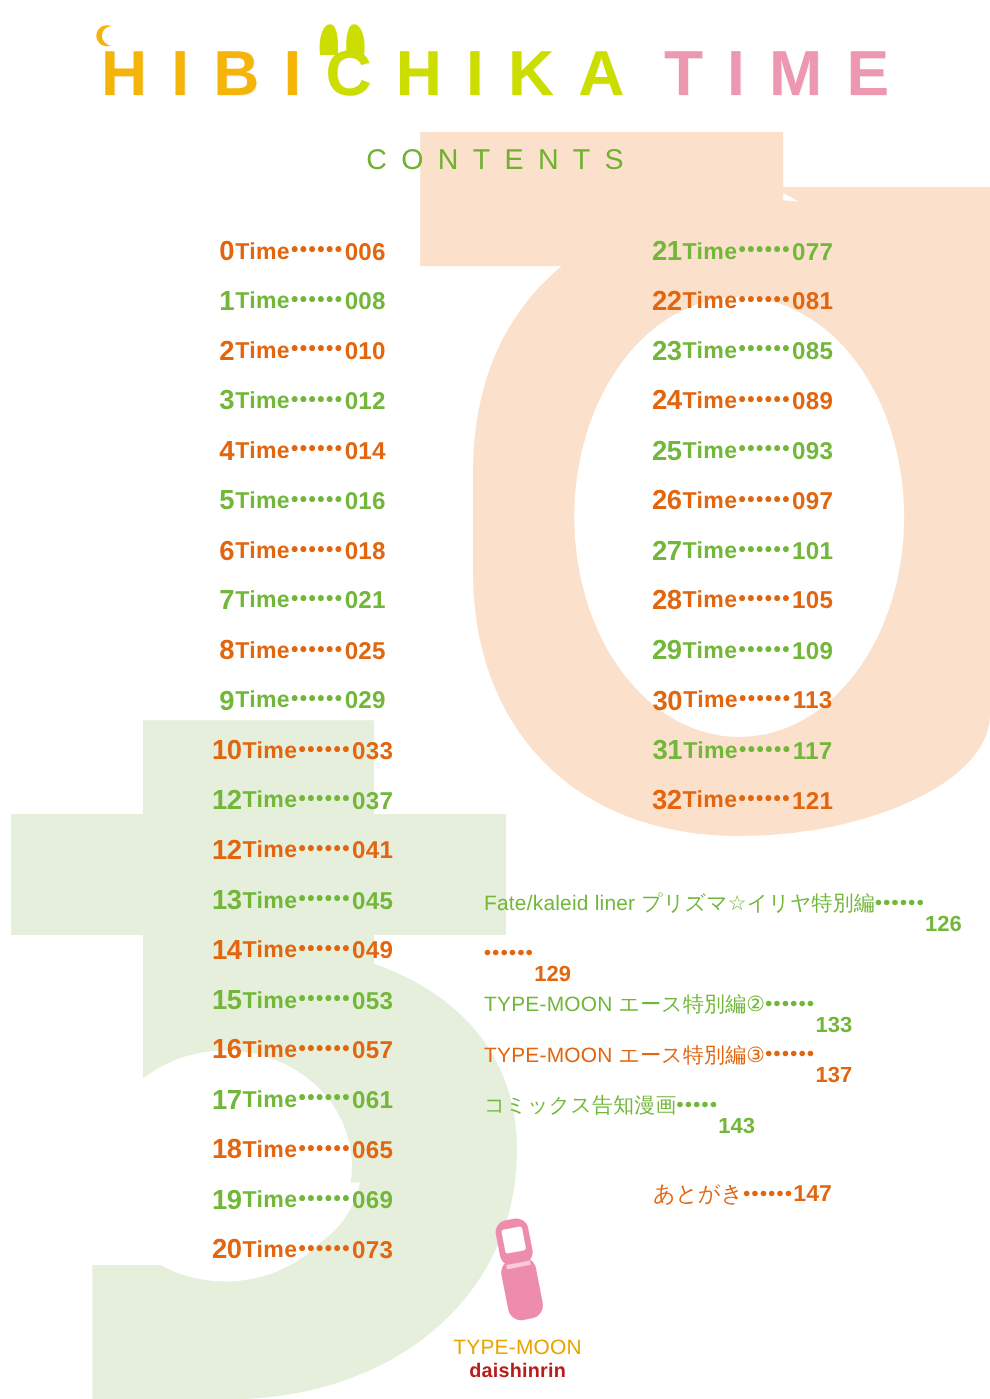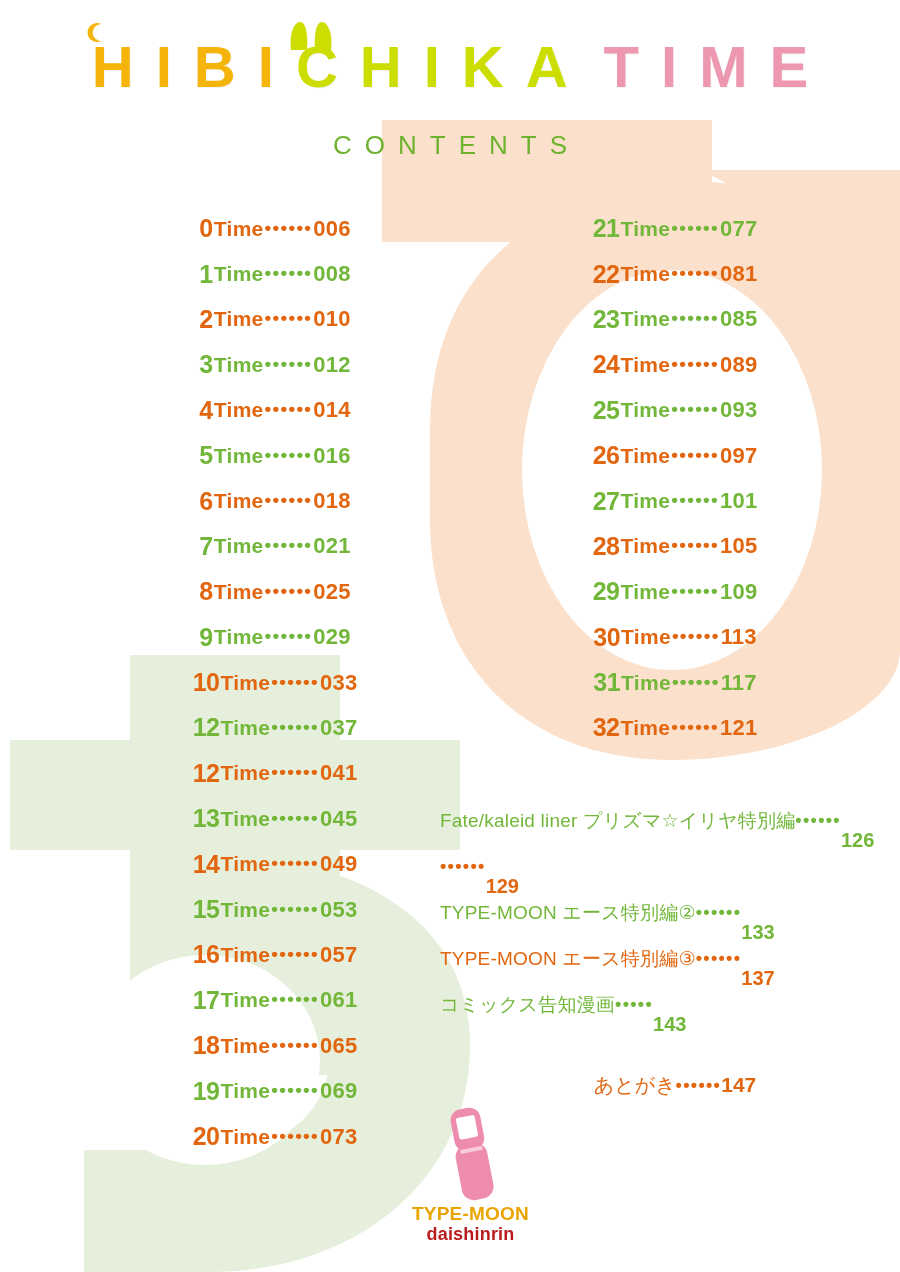--- a/index.html
+++ b/index.html
@@ -184,24 +184,24 @@
     position: absolute;
     left: 398px;
     top: 1104px;
     width: 145px;
     z-index: 3;
     text-align: center;
   }
   .logo-phone { width: 60px; height: 98px; margin: 0 auto; display: block; }
   .logo-name {
     color: #E9A400;
-    font-weight: bold;
+    font-weight: normal;
     font-size: 19px;
     letter-spacing: 0.2px;
-    margin-top: 1px;
+    margin-top: 13px;
     text-align: center;
   }
   .logo-sub {
     color: #b91c1c;
     font-weight: bold;
     font-size: 18px;
     letter-spacing: 0.2px;
     margin-top: -1px;
   }
 </style>

